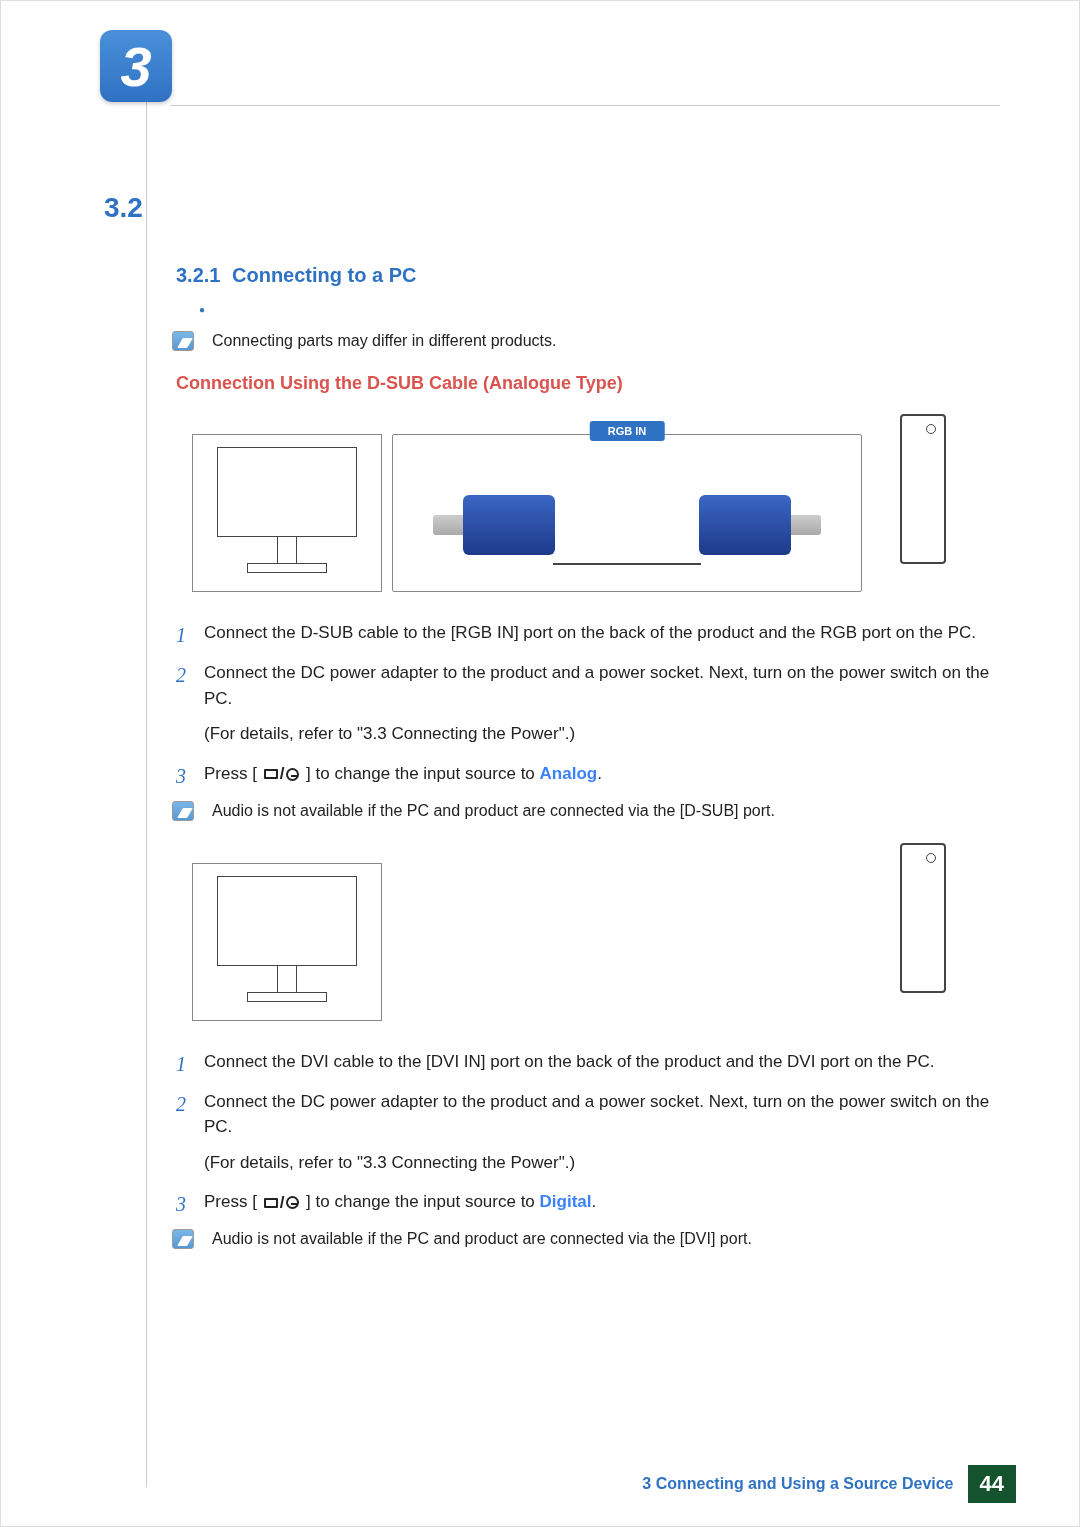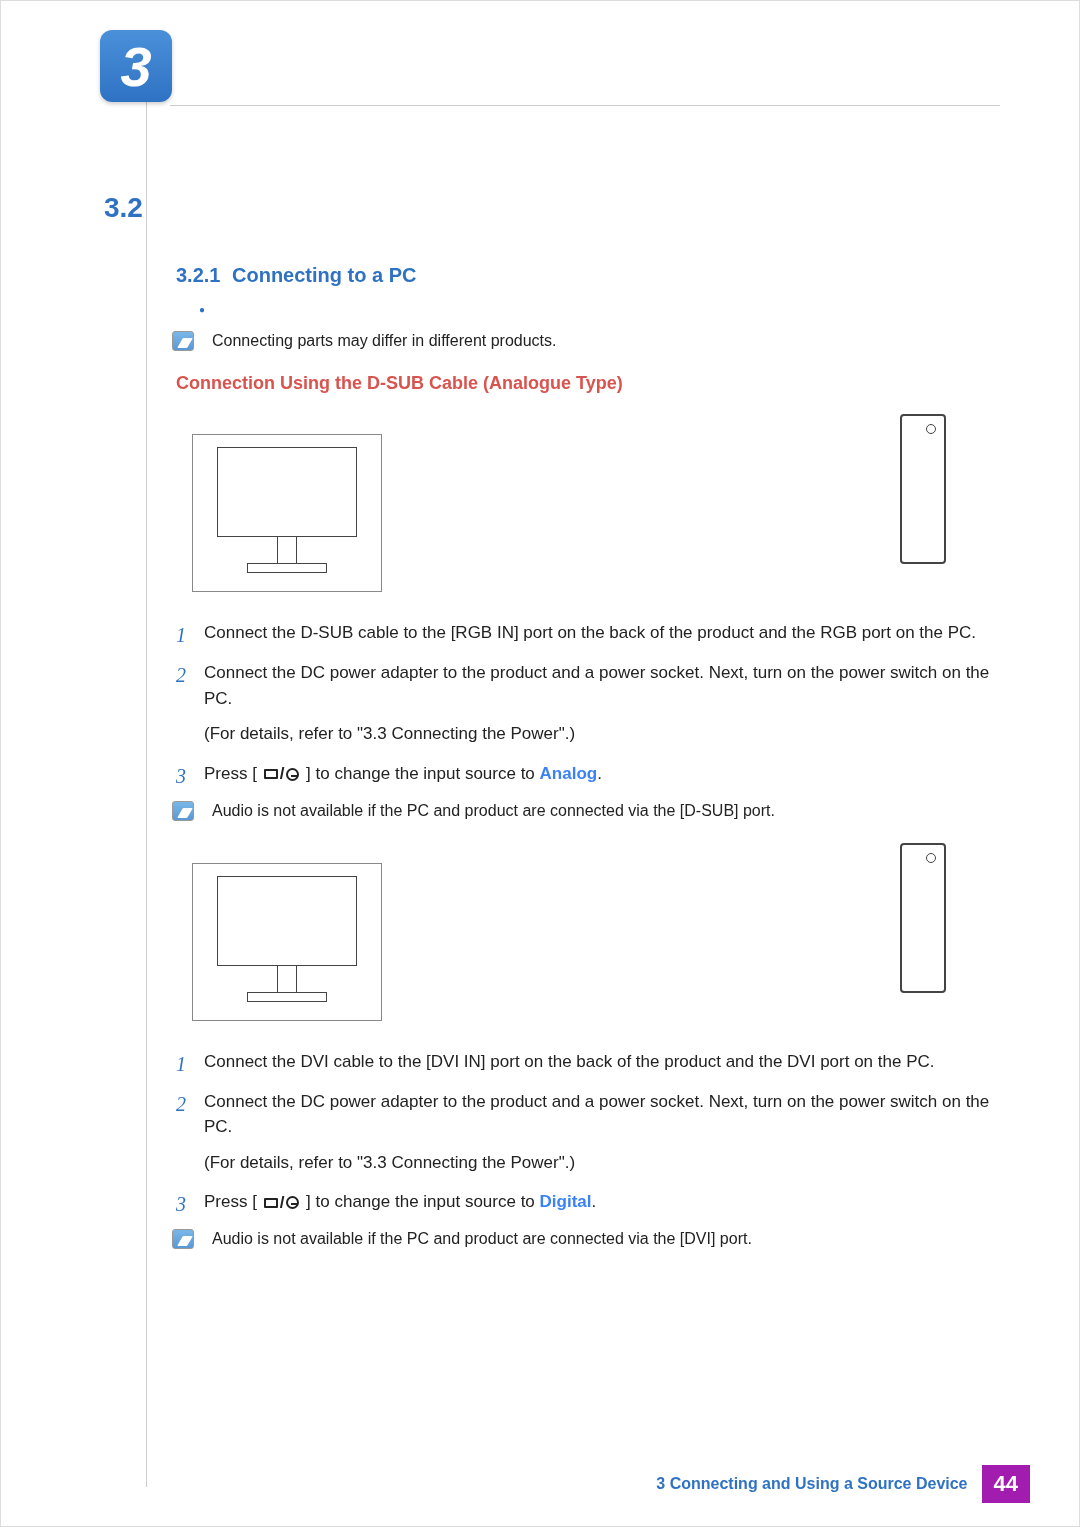--- a/index.html
+++ b/index.html
@@ -275,26 +275,26 @@
     background:#222;
   }
   .emph { color:#3b82f6; font-weight:bold; }
   .footer {
     position: absolute;
     bottom: 24px;
     left: 0; right: 0;
     display: flex;
     justify-content: flex-end;
     align-items: center;
-    padding-right: 50px;
+    padding-right: 64px;
     font-size: 16px;
   }
   .footer-text { color: #2f72c4; font-weight: bold; }
   .footer-badge {
-    background: #a21caf;
+    background: #14532d;
     color: #fff;
     font-size: 22px;
     font-weight: bold;
     padding: 6px 12px;
     margin-left: 14px;
   }
 </style>
 </head>
 <body>
 
@@ -326,20 +326,26 @@
     <div>Connecting parts may differ in different products.</div>
   </div>
 
   <div class="h4-orange">Connection Using the D-SUB Cable (Analogue Type)</div>
 
   <div class="diagram">
     <div class="monitor-box">
       <div class="monitor-screen"></div>
       <div class="monitor-stand"></div>
       <div class="monitor-base"></div>
+    </div>
+    <div class="cable-box">
+      <div class="port-label">RGB IN</div>
+      <div class="connector left"></div>
+      <div class="cable-wire"></div>
+      <div class="connector right"></div>
     </div>
     <div class="pc-box"></div>
   </div>
 
   <div class="step-row">
     <div class="step-num">1</div>
     <div class="step-text">Connect the D-SUB cable to the [RGB IN] port on the back of the product and the RGB port on the PC.</div>
   </div>
   <div class="step-row">
     <div class="step-num">2</div>

